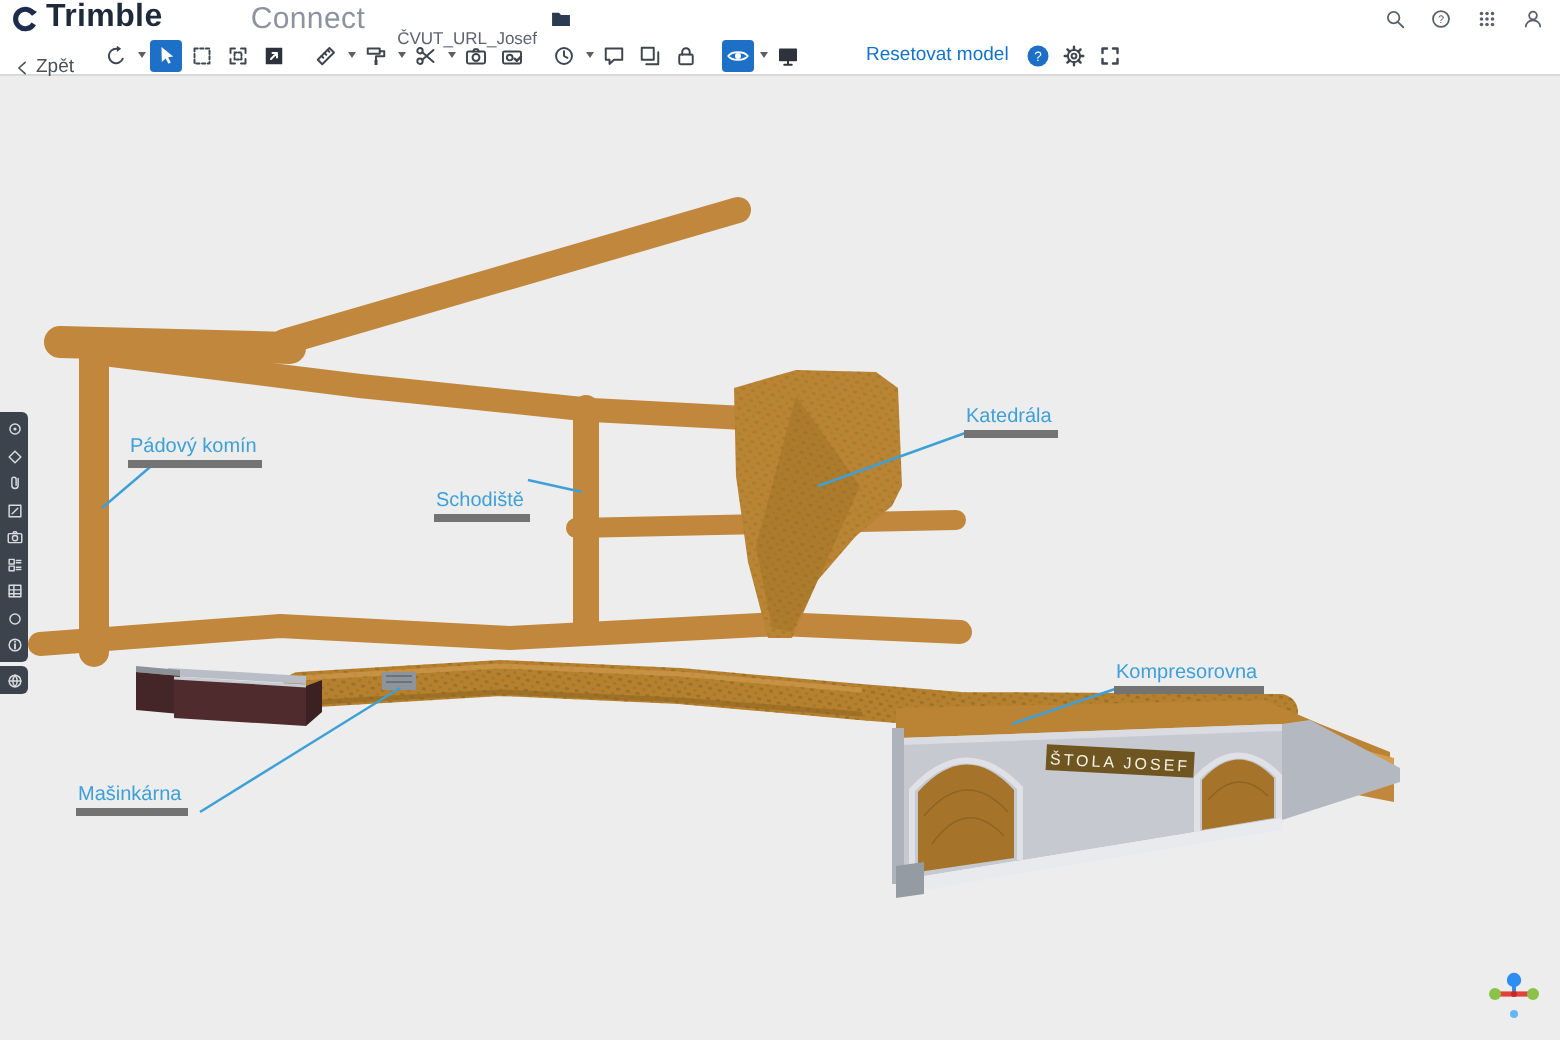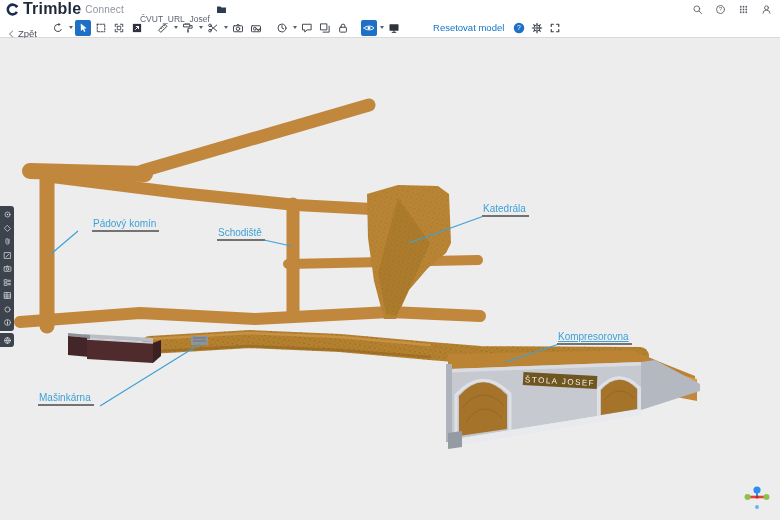--- a/index.html
+++ b/index.html
@@ -4,21 +4,21 @@
 <style>
   html,body{margin:0;padding:0;width:780px;height:520px;overflow:hidden;
     font-family:"Liberation Sans",sans-serif;background:#fff;}
   *{box-sizing:border-box;}
 
   
   .header{height:18px;display:flex;align-items:center;padding:0 8px 0 6px;background:#fff;}
   .brand{display:flex;align-items:center;gap:4px;}
   .brand svg{width:13px;height:13px;}
   .brand-bold{font-size:16px;font-weight:bold;color:#1e2a3a;letter-spacing:.2px;}
-  .brand-light{font-size:10px;color:#8d939e;letter-spacing:.2px;}
+  .brand-light{font-size:15px;color:#8d939e;letter-spacing:.2px;margin-left:40px;}
   .project{display:flex;align-items:center;gap:6px;margin-left:16px;}
   .project-name{font-size:8.5px;color:#5c6370;margin-top:20px;}
   .project svg{width:11px;height:11px;color:#2b3b52;}
   .header-right{margin-left:auto;display:flex;align-items:center;gap:11px;color:#5a6069;}
   .header-right .h-ic{width:12px;height:12px;display:flex;align-items:center;justify-content:center;cursor:pointer;}
   .header-right svg{width:11px;height:11px;}
 
   
   .toolbar{height:20px;display:flex;align-items:center;background:#fff;
     border-bottom:1px solid #d9d9d9;padding:0 4px;}
@@ -44,25 +44,25 @@
   .left-tools{position:absolute;left:0;top:168px;width:14px;background:#3d434c;
     border-radius:0 3px 3px 0;padding:4px 0;display:flex;flex-direction:column;
     align-items:center;gap:4.5px;color:#d8dbdf;}
   .left-tools .s-ic,.left-tools-detached .s-ic{width:9px;height:9px;display:flex;cursor:pointer;}
   .left-tools svg,.left-tools-detached svg{width:9px;height:9px;}
   .left-tools-detached{position:absolute;left:0;top:295px;width:14px;height:14px;background:#3d434c;
     border-radius:0 3px 3px 0;display:flex;align-items:center;justify-content:center;color:#d8dbdf;}
 
   
   .anno{position:absolute;color:#3ea0d6;font-size:10px;white-space:nowrap;
-    border-bottom:2px solid #737373;padding:0 3px 1px 1px;cursor:pointer;}
-  .lbl-padovy{left:92px;top:180px;}
-  .lbl-schodiste{left:217px;top:189px;}
+    border-bottom:4px solid #737373;padding:0 3px 1px 1px;cursor:pointer;}
+  .lbl-padovy{left:64px;top:180px;}
+  .lbl-schodiste{left:217px;top:207px;}
   .lbl-katedrala{left:482px;top:165px;}
-  .lbl-kompresorovna{left:557px;top:293px;text-decoration:underline;}
+  .lbl-kompresorovna{left:557px;top:293px;}
   .lbl-masinkarna{left:38px;top:354px;}
 </style>
 </head>
 <body>
 
 <div class="header">
   <div class="brand">
     <svg viewBox="0 0 16 16">
       <path d="M13.4 5A6 6 0 1 0 13.4 11" fill="none" stroke="#1d2b4f" stroke-width="3.1"></path>
       <path d="M11.8 1.8l3.6 1.8-3 2.4z" fill="#1d2b4f"></path>

